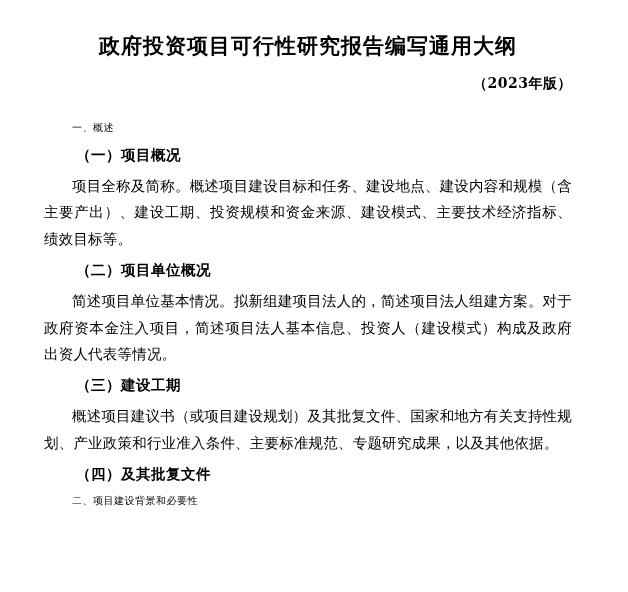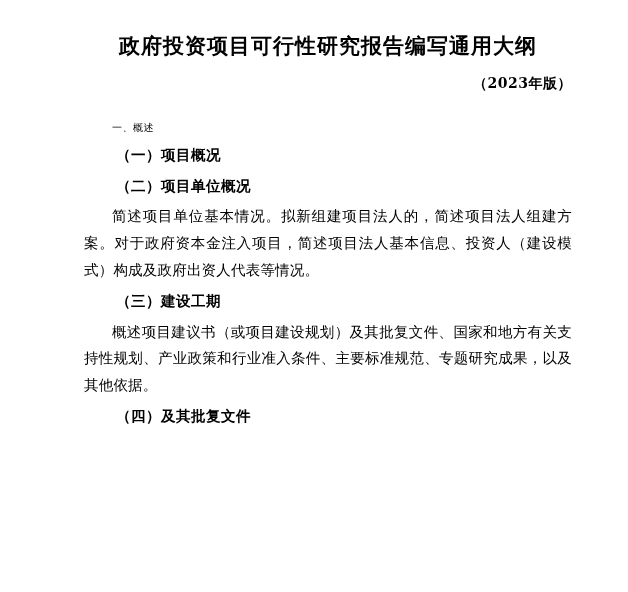--- a/index.html
+++ b/index.html
@@ -11,21 +11,21 @@
     height: 592px;
     background: #ffffff;
     font-family: "DejaVu Serif", "Liberation Serif", serif;
     color: #000000;
     overflow: hidden;
   }
   .page {
     width: 628px;
     height: 592px;
     box-sizing: border-box;
-    padding: 18px 56px 0 84px;
+    padding: 18px 56px 0 44px;
     position: relative;
   }
   .doc-title {
     text-align: center;
     font-size: 21px;
     font-weight: bold;
     letter-spacing: 1px;
     margin: 14px 0 0 0;
     line-height: 1.3;
     white-space: nowrap;
@@ -72,24 +72,26 @@
 <div class="page">
 
   <div class="doc-title">政府投资项目可行性研究报告编写通用大纲</div>
   <div class="doc-subtitle">（2023年版）</div>
 
   <div class="body-area">
 
     <div class="h1">一、概述</div>
 
     <div class="h2">（一）项目概况</div>
+    <p class="para">项目全称及简称。概述项目建设目标和任务、建设地点、建设内容和规模（含主要产出）、建设工期、投资规模和资金来源、建设模式、主要技术经济指标、绩效目标等。</p>
 
     <div class="h2">（二）项目单位概况</div>
     <p class="para">简述项目单位基本情况。拟新组建项目法人的，简述项目法人组建方案。对于政府资本金注入项目，简述项目法人基本信息、投资人（建设模式）构成及政府出资人代表等情况。</p>
 
     <div class="h2">（三）建设工期</div>
     <p class="para">概述项目建议书（或项目建设规划）及其批复文件、国家和地方有关支持性规划、产业政策和行业准入条件、主要标准规范、专题研究成果，以及其他依据。</p>
 
     <div class="h2">（四）及其批复文件</div>
 
+    <div class="h1">二、项目建设背景和必要性</div>
 
   </div>
 </div>
 
 </body></html>

